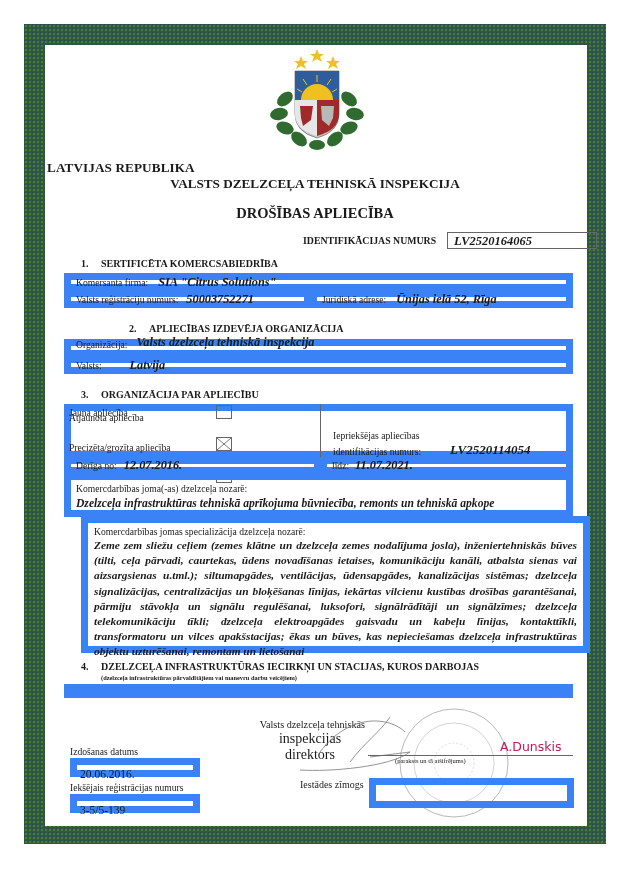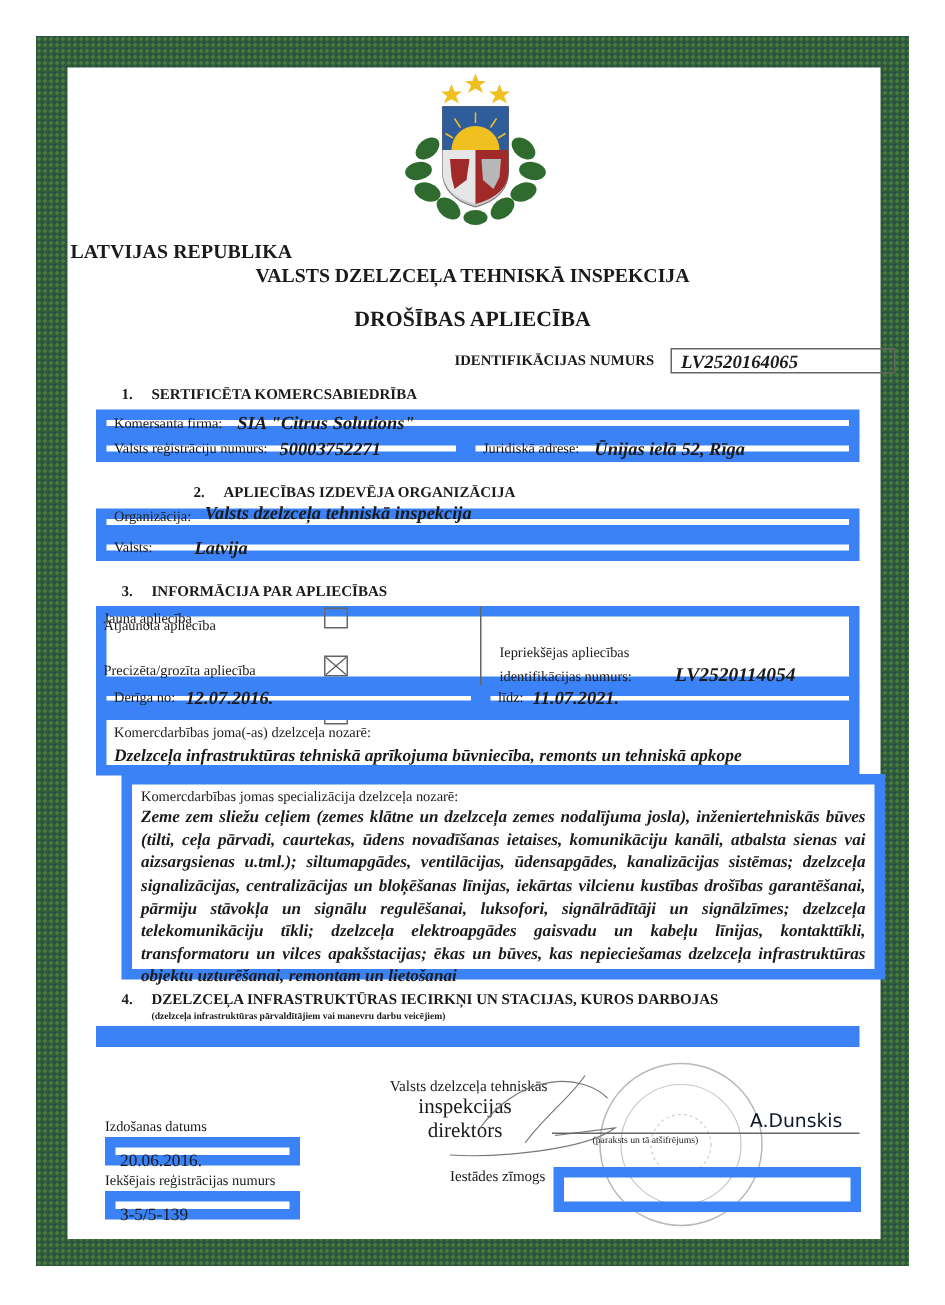--- a/index.html
+++ b/index.html
@@ -103,21 +103,21 @@
 <div class="abs box row" style="left:64px; top:339px; width:509px; height:18px; padding-left:5px;align-items:flex-end;">
   <span class="lbl">Organizācija:</span>
   <span class="val" style="margin-left:9px;">Valsts dzelzceļa tehniskā inspekcija</span>
 </div>
 <div class="abs box row" style="left:64px; top:356px; width:509px; height:18px; padding-left:5px;">
   <span class="lbl">Valsts:</span>
   <span class="val" style="margin-left:28px;">Latvija</span>
 </div>
 
 <div class="abs sect" style="left:81px; top:389px;">
-  <span class="num">3.</span><span>INFORMĀCIJA PAR APLIECĪBAS</span>
+  <span class="num">3.</span><span>ORGANIZĀCIJA PAR APLIECĪBU</span>
 </div>
 <div class="abs box" style="left:64px; top:404px; width:509px; height:54px;"></div>
 <div class="abs" style="left:320px; top:404px; width:1px; height:54px; background:#666;"></div>
 
 <div class="abs lbl" style="left:69px; top:407px;">Jauna apliecība</div>
 <div class="abs cb" style="left:216px; top:405px;"></div>
 <div class="abs lbl" style="left:69px; top:412px;">Atjaunota apliecība</div>
 <div class="abs cb" style="left:216px; top:423px;">
   <svg width="14" height="12" viewBox="0 0 14 12">
       <line x1="0" y1="0" x2="14" y2="12" stroke="#555" stroke-width="0.8"></line>
@@ -160,21 +160,21 @@
   <circle cx="56" cy="56" r="54" fill="none" stroke="#b8b8b8" stroke-width="1"></circle>
   <circle cx="56" cy="56" r="40" fill="none" stroke="#c8c8c8" stroke-width="0.8"></circle>
   <circle cx="56" cy="56" r="20" fill="none" stroke="#d0d0d0" stroke-width="0.8" stroke-dasharray="2 2"></circle>
 </svg>
 
 <div class="abs" style="left:255px; top:719px; font-size:10.2px; text-align:right; width:110px;">Valsts dzelzceļa tehniskās</div>
 <div class="abs" style="left:255px; top:731px; font-size:14px; text-align:center; width:110px;">inspekcijas direktors</div>
 <svg class="abs" style="left:270px; top:712px;" width="190" height="60" viewBox="0 0 190 60">
   <path d="M50 40 C 80 0, 120 5, 135 20 M80 50 C 95 30, 110 20, 120 5 M100 45 L140 40 C 120 55, 60 60, 30 58" fill="none" stroke="#777" stroke-width="0.8"></path>
 </svg>
-<div class="abs" style="left:500px; top:739px; font-size:12.5px; font-family:'DejaVu Sans', sans-serif; color:#0f172a;">A.Dunskis</div>
+<div class="abs" style="left:500px; top:739px; font-size:12.5px; font-family:'DejaVu Sans', sans-serif; color:#be185d;">A.Dunskis</div>
 <div class="abs sig-line" style="left:368px; top:755px; width:205px;"></div>
 <div class="abs" style="left:395px; top:757px; font-size:6.5px;">(paraksts un tā atšifrējums)</div>
 
 <div class="abs" style="left:300px; top:779px; font-size:10px;">Iestādes zīmogs</div>
 <div class="abs box" style="left:369px; top:778px; width:205px; height:30px;"></div>
 
 <div class="abs" style="left:70px; top:746px; font-size:9.6px;">Izdošanas datums</div>
 <div class="abs box" style="left:70px; top:758px; width:130px; height:19px; font-size:11.5px; line-height:18px; padding-left:3px;">20.06.2016.</div>
 <div class="abs" style="left:70px; top:782px; font-size:9.6px;">Iekšējais reģistrācijas numurs</div>
 <div class="abs box" style="left:70px; top:794px; width:130px; height:19px; font-size:11.5px; line-height:18px; padding-left:3px;">3-5/5-139</div>

